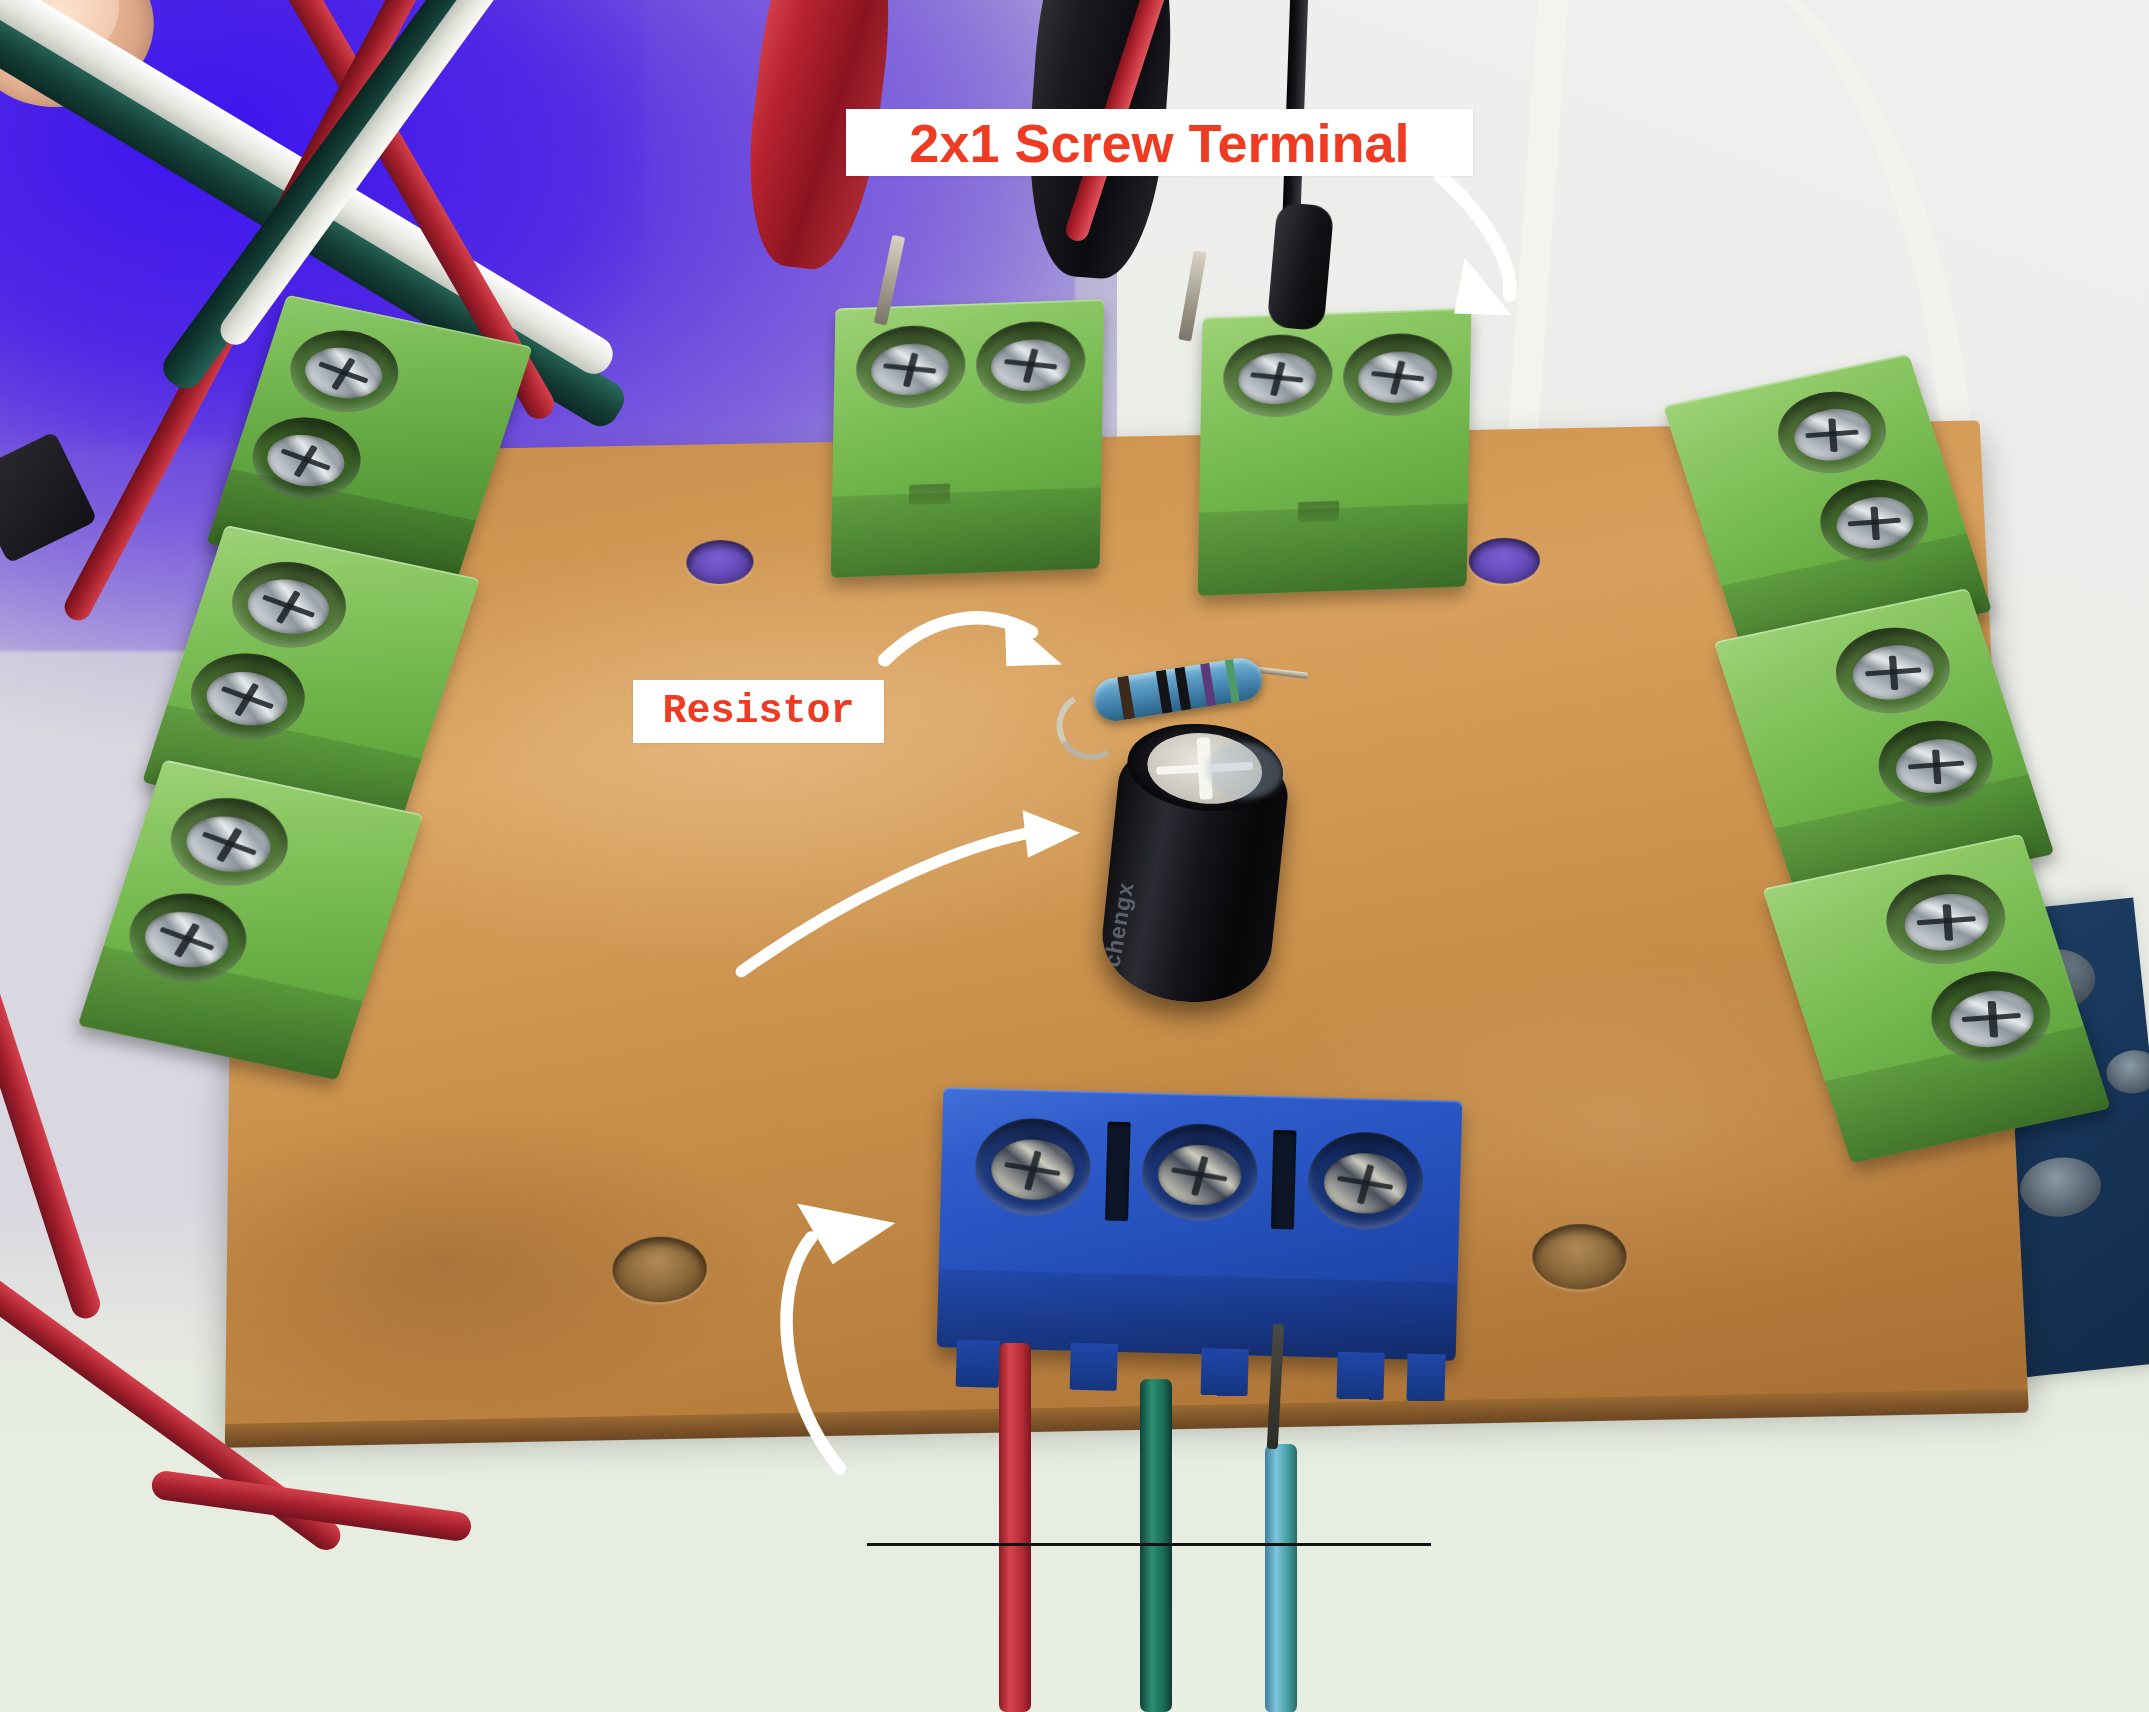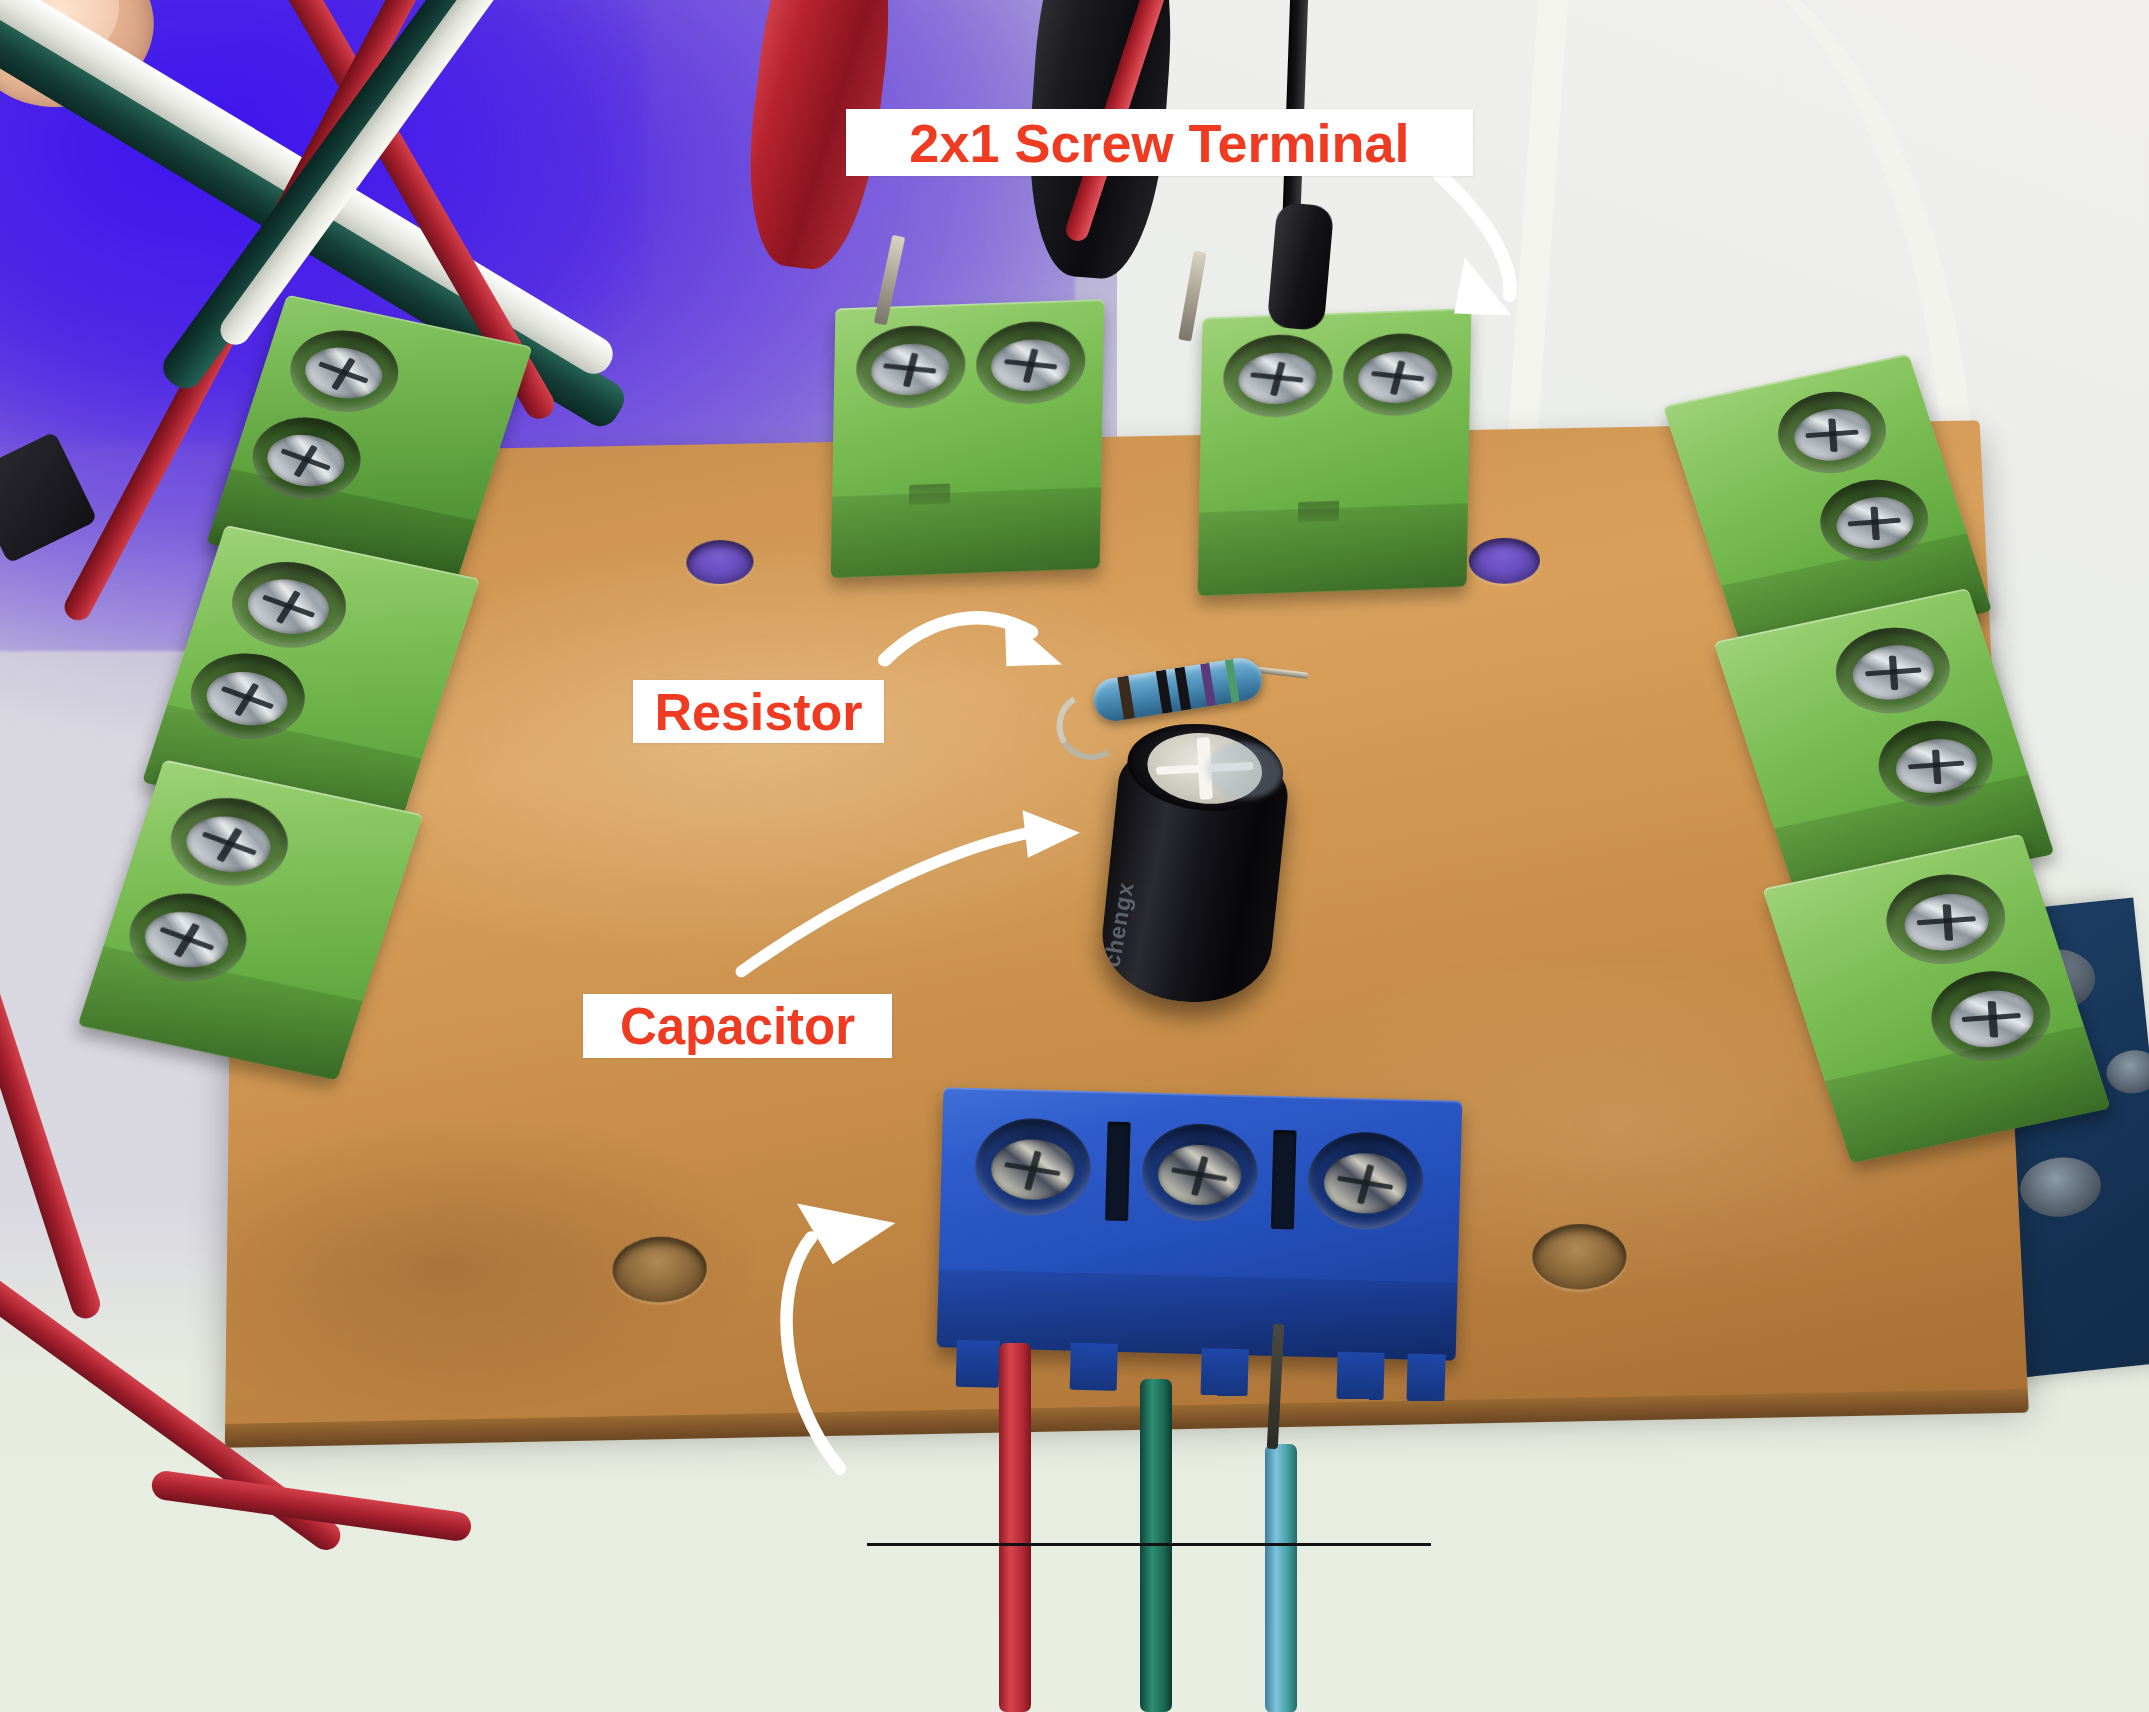--- a/index.html
+++ b/index.html
@@ -495,24 +495,21 @@
     <polygon points="1142,905 1206,930 1148,958" fill="#ffffff"></polygon>
 
     <path d="M 938 1640 C 872 1560 860 1440 906 1382" stroke="#ffffff" stroke-width="14" fill="none" stroke-linecap="round"></path>
     <polygon points="890,1344 1000,1366 930,1412" fill="#ffffff"></polygon>
   </svg>
 
   <div class="label" style="left:846px;top:109px;width:627px;height:67px;font-size:54px;">
     <span>2x1 Screw Terminal</span>
   </div>
 
-  <div class="label" style="left:633px;top:680px;width:251px;height:63px;font-size:52px;">
+  <div class="label" style="left:633px;top:680px;width:251px;height:63px;font-size:40px;font-family:Liberation Mono, monospace;">
     <span>Resistor</span>
   </div>
 
-  <div class="label" style="left:583px;top:994px;width:309px;height:64px;font-size:51px;">
-    <span>Capacitor</span>
-  </div>
 
   <div class="underline" style="left:867px;top:1543px;width:564px;"></div>
 
 </div>
 
 
 </body></html>

